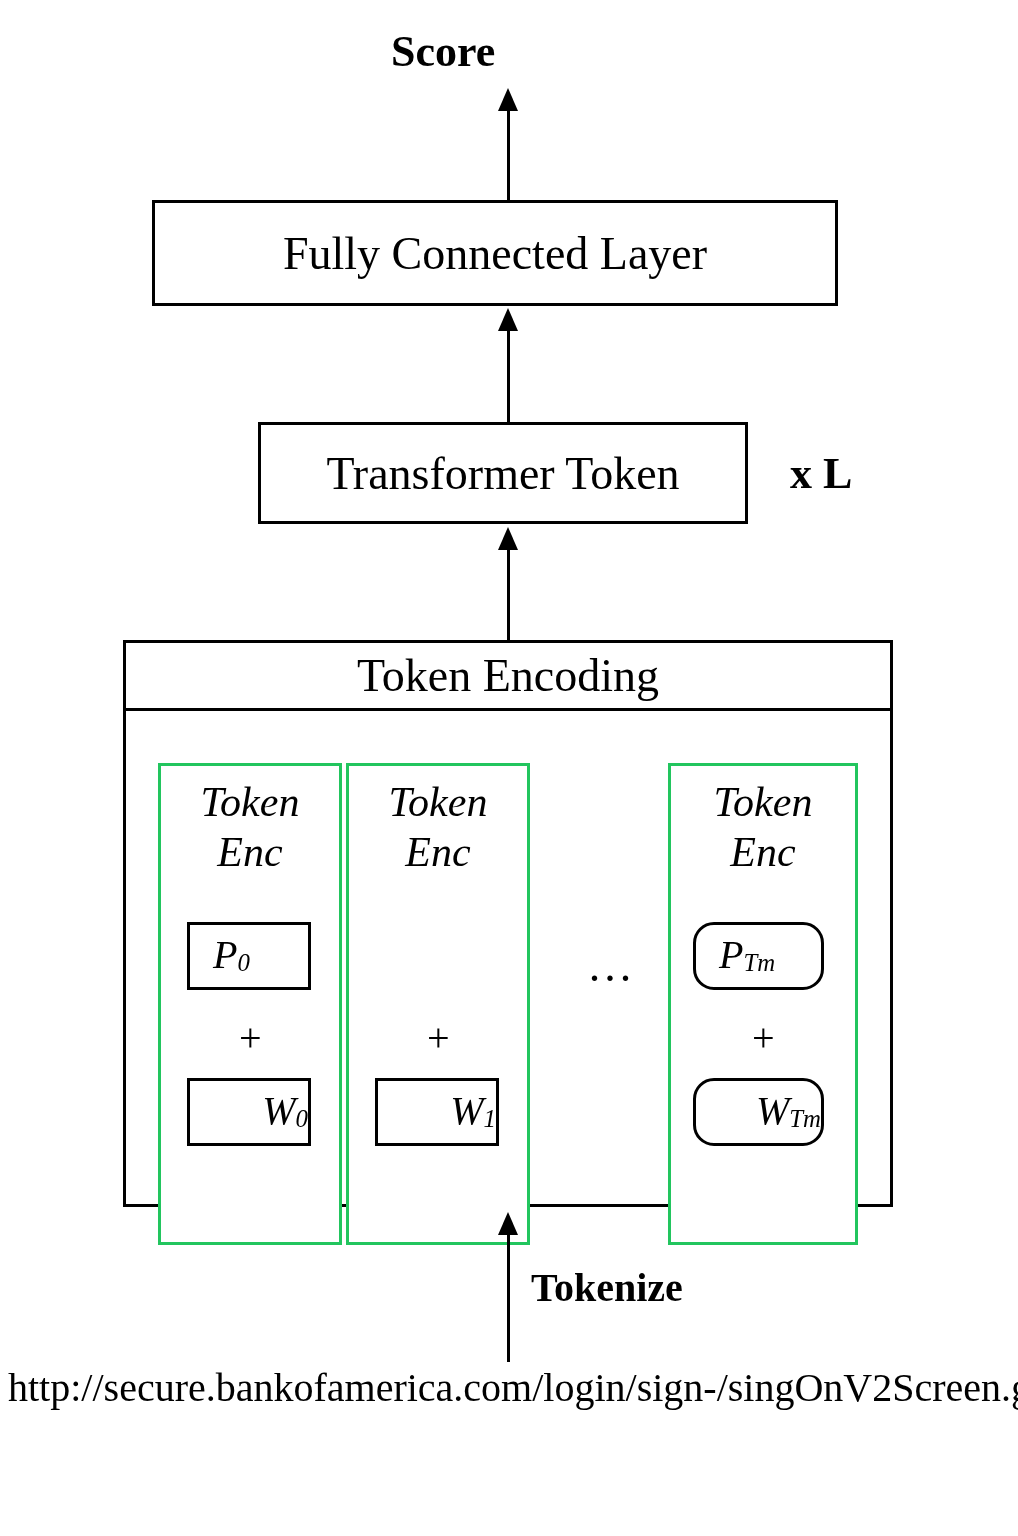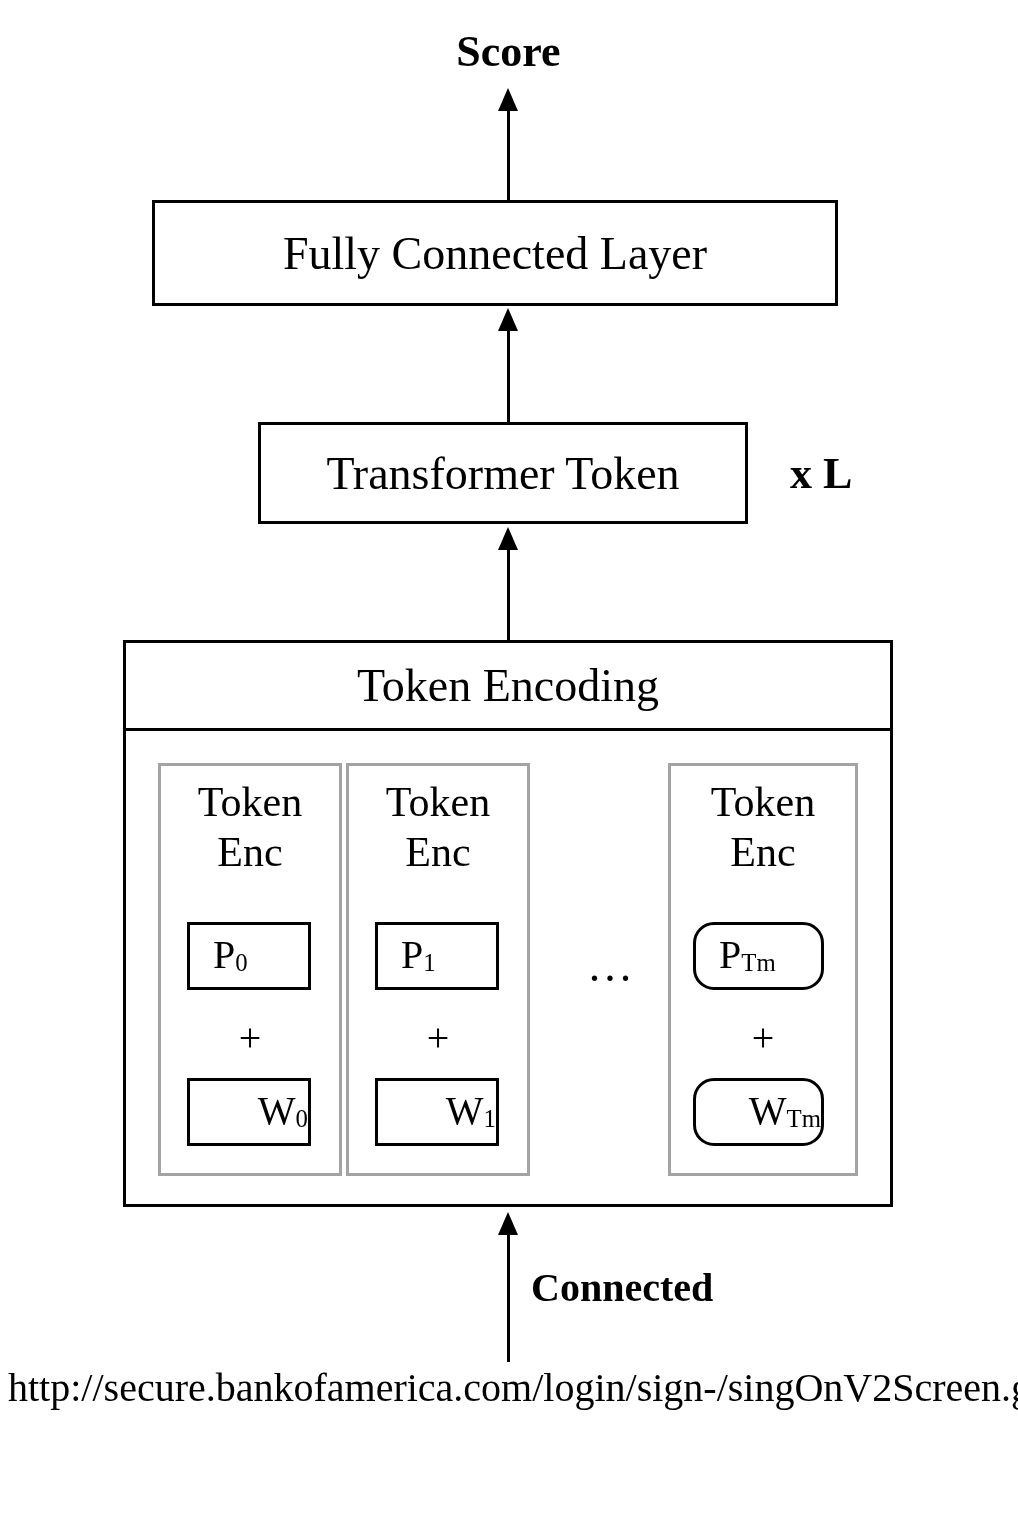--- a/index.html
+++ b/index.html
@@ -3,38 +3,38 @@
 <meta charset="utf-8">
 <style>
   html, body { margin:0; padding:0; background:#ffffff; }
   .canvas {
     position:relative; width:1018px; height:1536px; background:#ffffff;
     font-family:"Liberation Serif","DejaVu Serif",serif; color:#000;
     overflow:hidden;
   }
   .lbl { position:absolute; white-space:nowrap; }
   .bold { font-weight:bold; }
-  .center { text-align:center; }
+  .center { text-align:left; }
 
   .box {
     position:absolute; border:3px solid #000; background:#fff;
     box-sizing:border-box; display:flex; align-items:center; justify-content:center;
   }
   .big-text { font-size:46px; }
 
   
   .arrow { position:absolute; width:28px; display:flex; flex-direction:column; align-items:center; }
   .arrow-head { width:0; height:0; border-left:10px solid transparent; border-right:10px solid transparent; border-bottom:23px solid #000; }
   .arrow-line { width:3px; flex:1; background:#000; }
 
   
   .te-outer { position:absolute; left:123px; top:640px; width:770px; height:567px; border:3px solid #000; box-sizing:border-box; background:#fff; }
-  .te-header { position:absolute; left:0; top:0; width:100%; height:88px; border-bottom:3px solid #000; box-sizing:border-box; display:flex; align-items:center; justify-content:center; font-size:46px; }
+  .te-header { position:absolute; left:0; top:0; width:100%; height:68px; border-bottom:3px solid #000; box-sizing:border-box; display:flex; align-items:center; justify-content:center; font-size:46px; }
 
-  .cell { position:absolute; top:120px; height:413px; border:3px solid #a3a3a3; box-sizing:border-box; background:#fff; }
+  .cell { position:absolute; top:120px; height:482px; border:3px solid #22c55e; box-sizing:border-box; background:#fff;font-style:italic; }
   .cell.c1 { left:32px;  width:184px; }
   .cell.c2 { left:220px; width:184px; }
   .cell.c3 { left:542px; width:190px; }
   .cell-title { text-align:center; font-size:42px; line-height:1.18; margin-top:12px; }
 
   .pw-box { position:absolute; left:26px; width:124px; height:68px; border:3px solid #000; box-sizing:border-box; font-size:40px; line-height:60px; padding-left:16px; background:#fff; }
   .c3 .pw-box { width:131px; left:22px;border-radius:21px; }
   .pw-box sub { font-size:0.62em; vertical-align:-0.12em; line-height:0; }
   .p-box { top:156px;padding-left:23px; }
   .w-box { top:312px;text-align:right; }
@@ -93,23 +93,20 @@
       <div class="pw-box w-box">
         <span>W</span><sub>0</sub>
       </div>
     </div>
 
     <div class="cell c2">
       <div class="cell-title">
         <span>Token</span><br>
         <span>Enc</span>
       </div>
-      <div class="pw-box p-box">
-        <span>P</span><sub>1</sub>
-      </div>
       <div class="plus">+</div>
       <div class="pw-box w-box">
         <span>W</span><sub>1</sub>
       </div>
     </div>
 
     <div class="ellipsis">...</div>
 
     <div class="cell c3">
       <div class="cell-title">
@@ -124,17 +121,17 @@
         <span>W</span><sub>Tm</sub>
       </div>
     </div>
   </div>
 
   <div class="arrow" style="left:494px; top:1212px; height:150px;">
     <div class="arrow-head"></div>
     <div class="arrow-line"></div>
   </div>
 
-  <div class="lbl bold" style="left:531px; top:1264px; font-size:40px;">Connected</div>
+  <div class="lbl bold" style="left:531px; top:1264px; font-size:40px;">Tokenize</div>
 
   <div class="url">http://secure.bankofamerica.com/login/sign-/singOnV2Screen.g</div>
 
 </div>
 
 </body></html>

